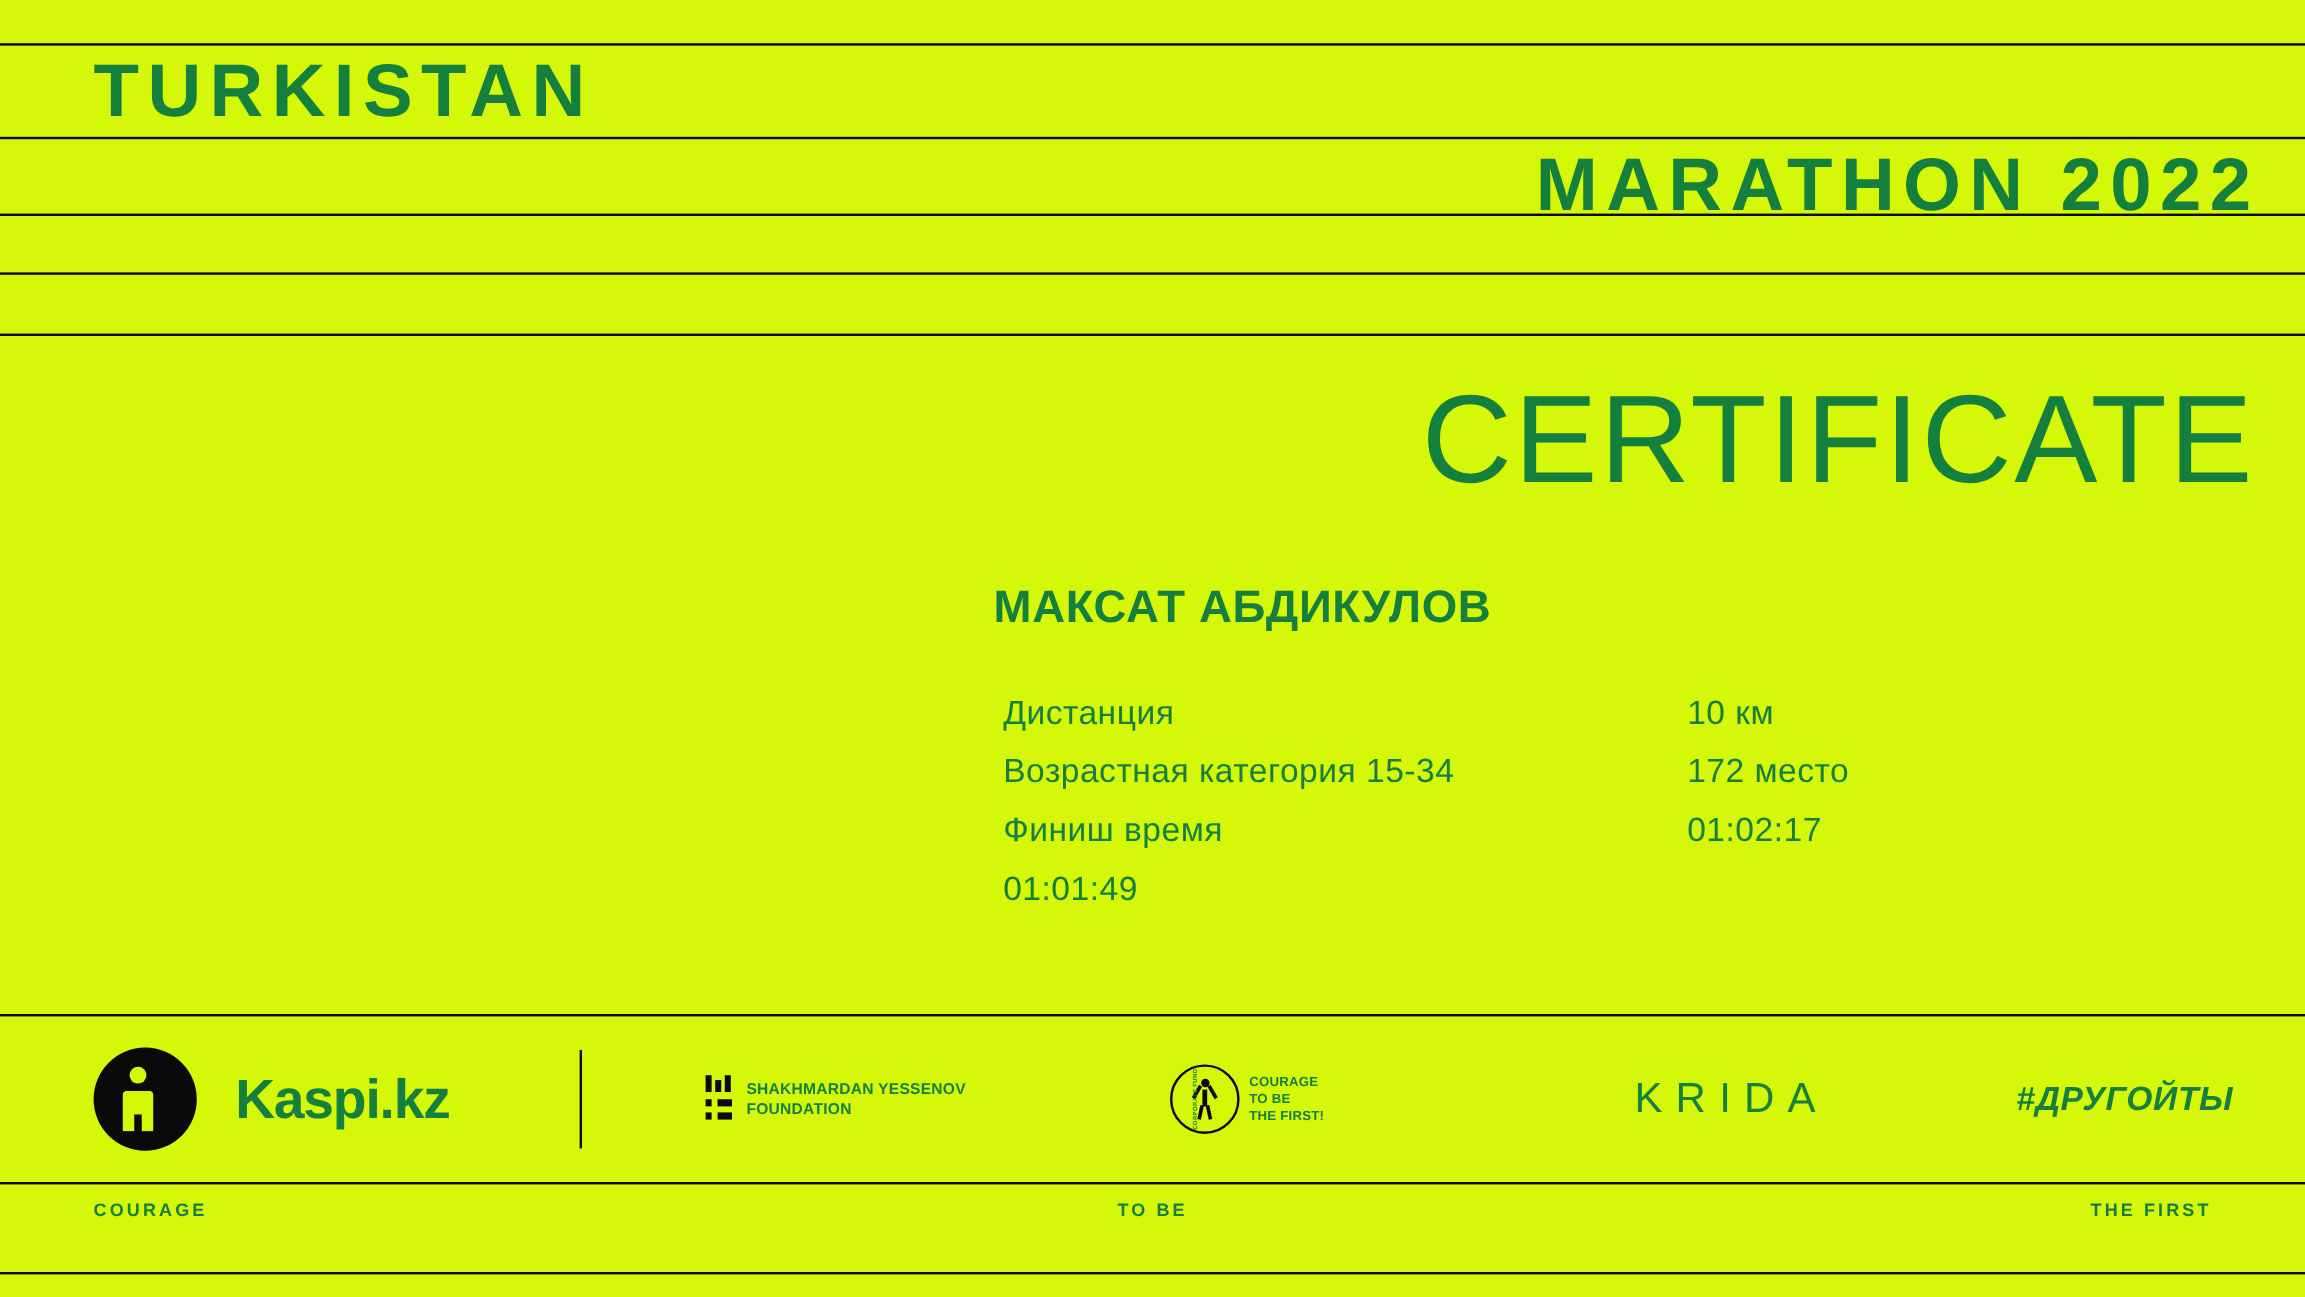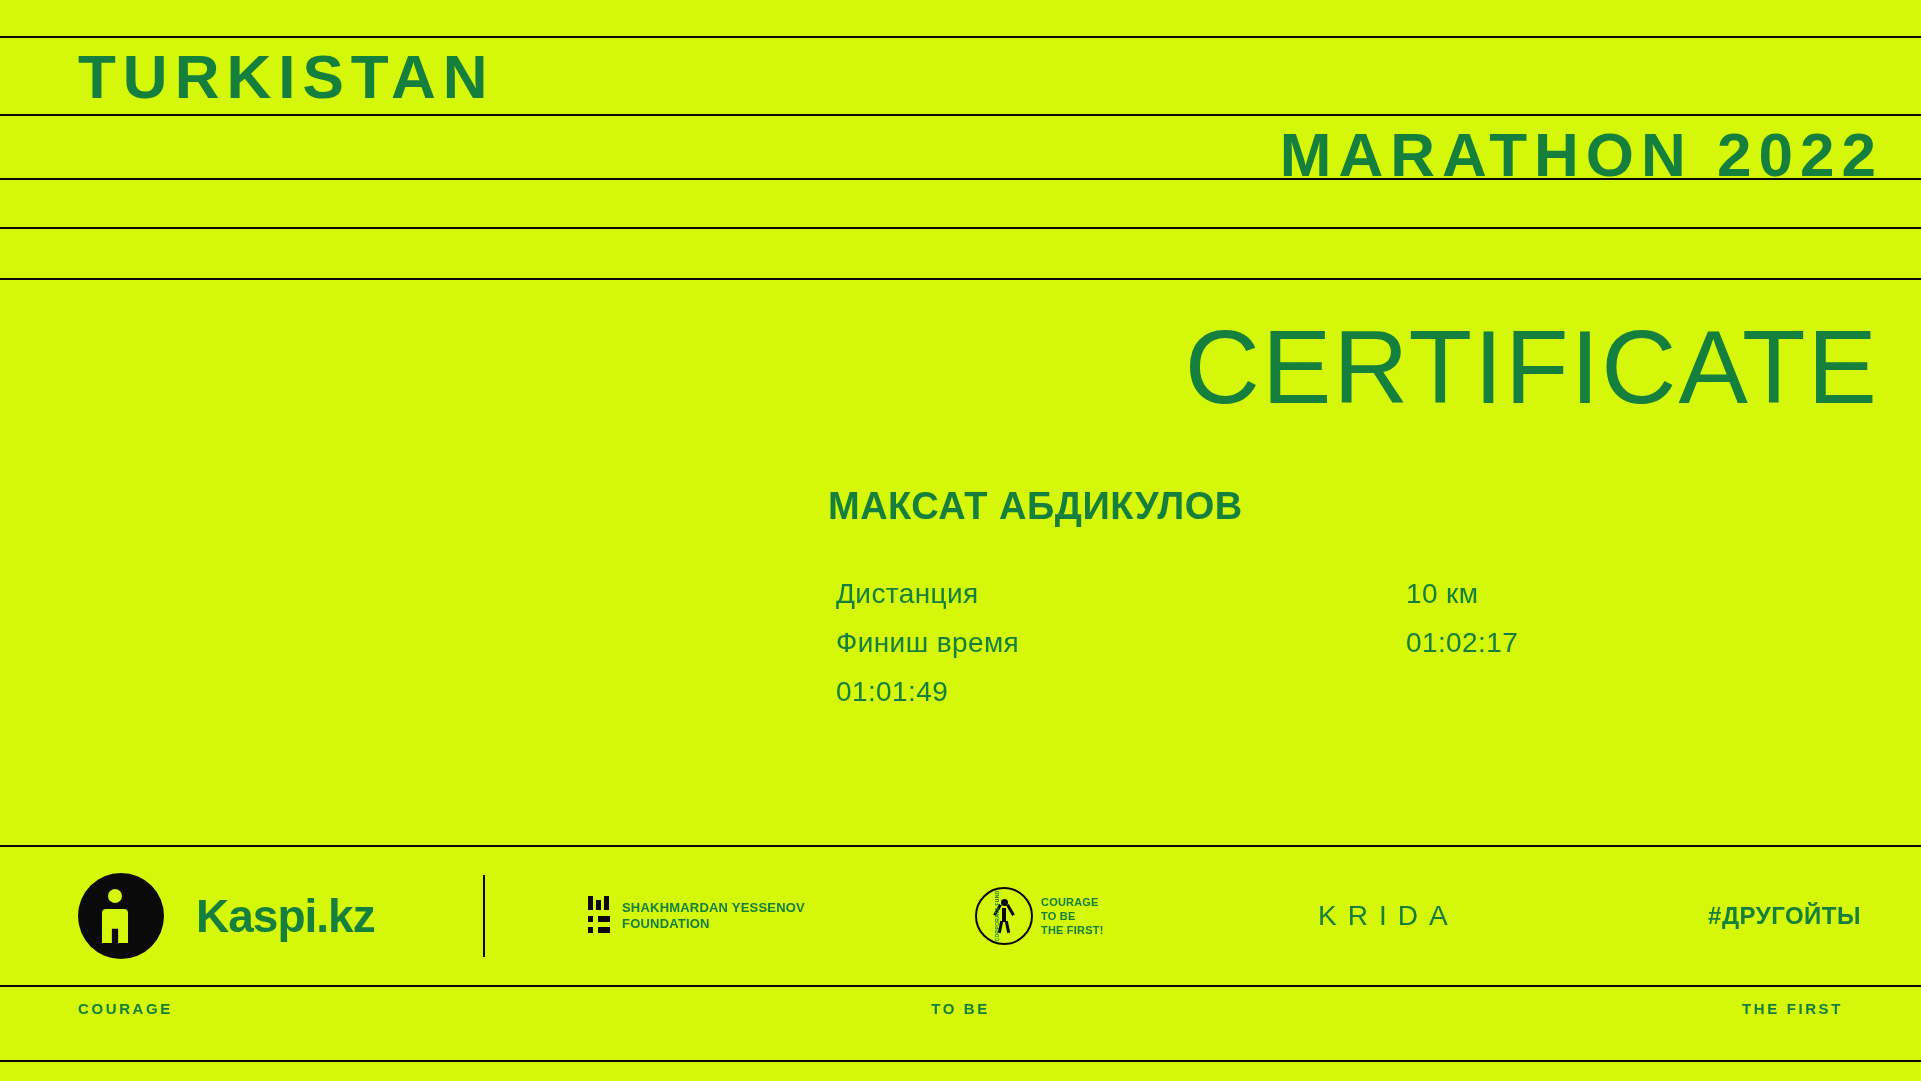--- a/index.html
+++ b/index.html
@@ -279,37 +279,39 @@
 
   .sponsor-krida {
     position: absolute;
     left: 1318px;
     top: 0;
     height: 100%;
     display: flex;
     align-items: center;
   }
   .krida-text {
-    font-size: 28px;
+    font-size: 35px;
     font-weight: 400;
     letter-spacing: 11px;
+    margin-left: 44px;
   }
 
   .sponsor-drugoity {
     position: absolute;
     right: 60px;
     top: 0;
     height: 100%;
     display: flex;
     align-items: center;
   }
   .drugoity-text {
-    font-size: 24px;
+    font-size: 28px;
     font-weight: 700;
     letter-spacing: 0.5px;
+    font-style: italic;
   }
 
   
   .footer {
     position: absolute;
     top: 1020px;
     left: 0;
     width: 100%;
     height: 40px;
     transform: translateY(-50%);
@@ -343,20 +345,24 @@
   <div class="title-marathon">MARATHON 2022</div>
 
   <div class="certificate-word">CERTIFICATE</div>
 
   <div class="participant-name">МАКСАТ АБДИКУЛОВ</div>
 
   <div class="results">
     <div class="result-row">
       <span class="result-label">Дистанция</span>
       <span class="result-value">10 км</span>
+    </div>
+    <div class="result-row">
+      <span class="result-label">Возрастная категория 15-34</span>
+      <span class="result-value">172 место</span>
     </div>
     <div class="result-row">
       <span class="result-label">Финиш время</span>
       <span class="result-value">01:02:17</span>
     </div>
     <div class="result-row">
       <span class="result-value">01:01:49</span>
     </div>
   </div>
 

